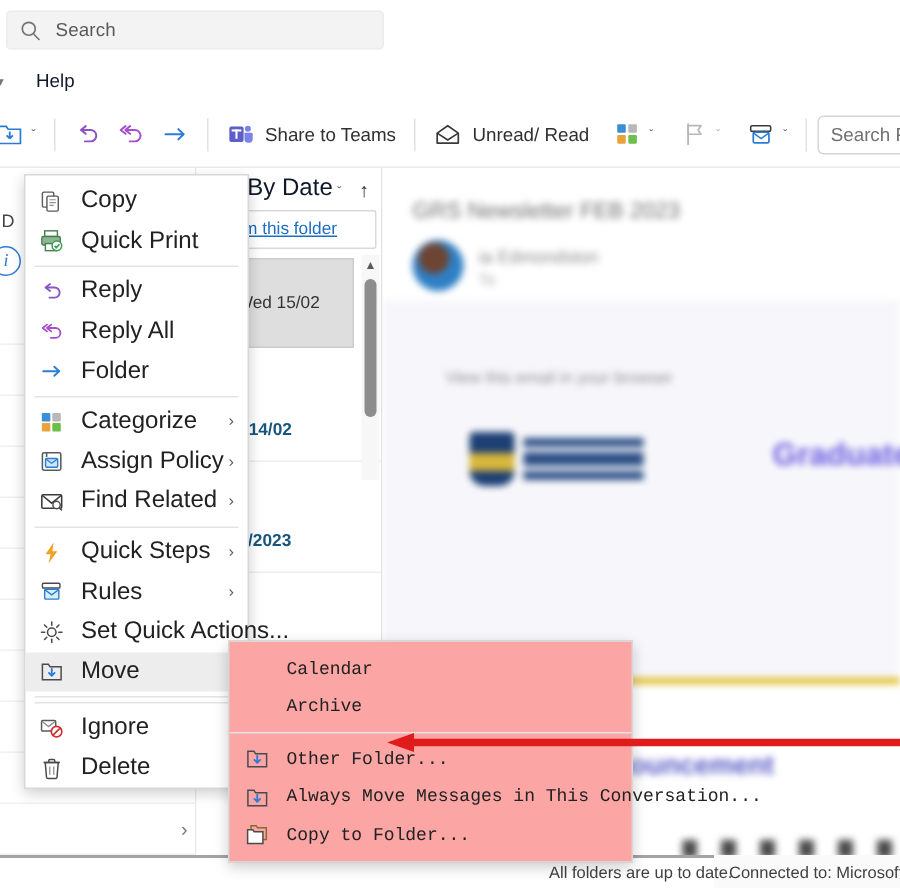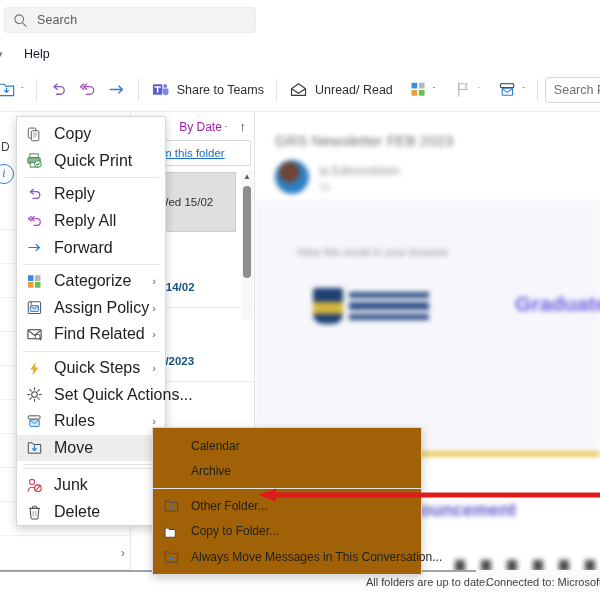--- a/index.html
+++ b/index.html
@@ -85,21 +85,21 @@
   }
 
   .pane-list {
     position: absolute; left: 131px; top: 112px; width: 124px; bottom: 22px;
     background: #ffffff; border-right: 1px solid #e2e2e2;
   }
   .list-head {
     height: 28px; display: flex; align-items: center; justify-content: flex-end;
     padding-right: 8px; gap: 12px;
   }
-  .list-head .sortlbl { font-size: 12px; color: #a21caf; }
+  .list-head .sortlbl { font-size: 16px; color: #0f172a; }
   .list-head .cv { font-size: 8px; color: #555; margin-left: 3px; }
   .list-head .arrow { font-size: 13px; color: #333; }
   .filter-pill {
     margin: 0 3px; height: 26px; border: 1px solid #d9d9d9; background: #fff;
     border-radius: 2px; display: flex; align-items: center; padding-left: 4px;
   }
   .filter-pill span {
     font-size: 11.5px; color: #1b6ec2; text-decoration: underline; white-space: nowrap;
   }
   .msg-card {
@@ -223,23 +223,23 @@
   }
   .ctx-item .sub {
     position: absolute; right: 9px; top: 50%; transform: translateY(-50%);
     font-size: 11px; color: #5a5a5a;
   }
   .ctx-sep { height: 1px; background: #e4e4e4; margin: 3px 6px; }
 
   
   .sub-menu {
     position: absolute; left: 152px; top: 427px; width: 270px;
-    background: #a16207; border: 1px solid #d8d8d8;
+    background: #fca5a5; border: 1px solid #d8d8d8;
     box-shadow: 0 3px 9px rgba(0,0,0,.20);
-    padding: 5px 0 4px 0; z-index: 50;
+    padding: 5px 0 4px 0; z-index: 50; font-family: Liberation Mono, monospace;
   }
   .sub-item {
     height: 25.5px; display: flex; align-items: center; padding-left: 10px;
   }
   .sub-item .mico { width: 17px; height: 17px; flex: 0 0 17px; }
   .sub-item .mlbl {
     font-size: 12px; color: #212121; margin-left: 11px; white-space: nowrap;
   }
   .sub-item.noicon .mlbl { margin-left: 28px; }
   .sub-sep { height: 1px; background: #e4e4e4; margin: 4px 0 4px 0; }
@@ -494,21 +494,21 @@
         <path d="M5.6 3.6L2.6 6l3 2.4" fill="none" stroke="#a64fcf" stroke-width="1.3" stroke-linecap="round" stroke-linejoin="round"></path>
       </svg>
       <span class="mlbl">Reply All</span>
     </div>
 
     <div class="ctx-item">
       <svg class="mico" viewBox="0 0 18 18">
         <line x1="3" y1="9" x2="14" y2="9" stroke="#2b7cd3" stroke-width="1.3" stroke-linecap="round"></line>
         <path d="M10.8 5.8L14.2 9l-3.4 3.2" fill="none" stroke="#2b7cd3" stroke-width="1.3" stroke-linecap="round" stroke-linejoin="round"></path>
       </svg>
-      <span class="mlbl">Forward</span>
+      <span class="mlbl">Folder</span>
     </div>
     <div class="ctx-sep"></div>
 
 
     <div class="ctx-item">
       <svg class="mico" viewBox="0 0 18 18">
         <rect x="2" y="2.4" width="6" height="6" rx=".7" fill="#3b8fd8"></rect>
         <rect x="9.4" y="2.4" width="6" height="6" rx=".7" fill="#b8b8b8"></rect>
         <rect x="2" y="9.6" width="6" height="6" rx=".7" fill="#e8a33d"></rect>
         <rect x="9.4" y="9.6" width="6" height="6" rx=".7" fill="#6cbf4b"></rect>
@@ -538,73 +538,72 @@
       <span class="mlbl">Find Related</span>
       <span class="sub">›</span>
     </div>
     <div class="ctx-sep"></div>
 
     <div class="ctx-item">
       <svg class="mico" viewBox="0 0 18 18">
         <path d="M10.4 1.8L4.6 10h3.6l-1.4 6.4L13 8h-3.6z" fill="#f0a222"></path>
       </svg>
       <span class="mlbl">Quick Steps</span>
+      <span class="sub">›</span>
+    </div>
+
+    <div class="ctx-item">
+      <svg class="mico" viewBox="0 0 18 18">
+        <rect x="2.4" y="3" width="12.4" height="3.4" rx=".8" fill="none" stroke="#4a4a4a" stroke-width="1"></rect>
+        <rect x="4" y="7.2" width="10" height="7" rx=".8" fill="#d9eef9" stroke="#2b7cd3" stroke-width="1"></rect>
+        <path d="M4.4 7.8L9 11.2l4.6-3.4" fill="none" stroke="#2b7cd3" stroke-width="1"></path>
+      </svg>
+      <span class="mlbl">Rules</span>
       <span class="sub">›</span>
     </div>
 
     <div class="ctx-item">
       <svg class="mico" viewBox="0 0 18 18">
         <circle cx="9" cy="9" r="3" fill="none" stroke="#4a4a4a" stroke-width="1.1"></circle>
         <g stroke="#4a4a4a" stroke-width="1.1" stroke-linecap="round">
           <line x1="9" y1="1.8" x2="9" y2="4"></line>
             <line x1="9" y1="14" x2="9" y2="16.2"></line>
           <line x1="1.8" y1="9" x2="4" y2="9"></line>
             <line x1="14" y1="9" x2="16.2" y2="9"></line>
           <line x1="3.9" y1="3.9" x2="5.5" y2="5.5"></line>
             <line x1="12.5" y1="12.5" x2="14.1" y2="14.1"></line>
           <line x1="14.1" y1="3.9" x2="12.5" y2="5.5"></line>
             <line x1="5.5" y1="12.5" x2="3.9" y2="14.1"></line>
         </g>
       </svg>
       <span class="mlbl">Set Quick Actions...</span>
     </div>
 
-    <div class="ctx-item">
-      <svg class="mico" viewBox="0 0 18 18">
-        <rect x="2.4" y="3" width="12.4" height="3.4" rx=".8" fill="none" stroke="#4a4a4a" stroke-width="1"></rect>
-        <rect x="4" y="7.2" width="10" height="7" rx=".8" fill="#d9eef9" stroke="#2b7cd3" stroke-width="1"></rect>
-        <path d="M4.4 7.8L9 11.2l4.6-3.4" fill="none" stroke="#2b7cd3" stroke-width="1"></path>
-      </svg>
-      <span class="mlbl">Rules</span>
-      <span class="sub">›</span>
-    </div>
-
     <div class="ctx-item sel">
       <svg class="mico" viewBox="0 0 18 18">
         <path d="M2.4 4h4.2l1.2 1.8h7.8V15H2.4z" fill="none" stroke="#4a4a4a" stroke-width="1.05"></path>
         <path d="M9 7.2v5m0 0l-2-2M9 12.2l2-2" fill="none" stroke="#2b7cd3" stroke-width="1.3" stroke-linecap="round" stroke-linejoin="round"></path>
       </svg>
       <span class="mlbl">Move</span>
       <span class="sub">›</span>
     </div>
     <div class="ctx-sep"></div>
 
     <div class="ctx-sep"></div>
 
-
-    <div class="ctx-item">
-      <svg class="mico" viewBox="0 0 18 18">
-        <circle cx="6.4" cy="5.2" r="2.7" fill="none" stroke="#c04a7a" stroke-width="1.15"></circle>
-        <path d="M2.2 15.4c0-2.8 1.9-4.6 4.2-4.6 1 0 2 .35 2.7.95" fill="none" stroke="#c04a7a" stroke-width="1.15" stroke-linecap="round"></path>
-        <circle cx="12.6" cy="11.8" r="3.5" fill="#fff" stroke="#d03030" stroke-width="1.15"></circle>
-        <line x1="10.4" y1="14" x2="14.8" y2="9.6" stroke="#d03030" stroke-width="1.15"></line>
-      </svg>
-      <span class="mlbl">Junk</span>
-      <span class="sub">›</span>
-    </div>
+    <div class="ctx-item">
+      <svg class="mico" viewBox="0 0 18 18">
+        <rect x="1.8" y="3.6" width="10" height="7.4" rx=".8" fill="none" stroke="#5a5a5a" stroke-width="1.05"></rect>
+        <path d="M2.2 4.2l4.6 3.6 4.6-3.6" fill="none" stroke="#8e8e8e" stroke-width="1"></path>
+        <circle cx="12.4" cy="11.4" r="3.7" fill="#fff" stroke="#d03030" stroke-width="1.2"></circle>
+        <line x1="10.1" y1="13.7" x2="14.7" y2="9.1" stroke="#d03030" stroke-width="1.2"></line>
+      </svg>
+      <span class="mlbl">Ignore</span>
+    </div>
+
 
     <div class="ctx-item">
       <svg class="mico" viewBox="0 0 18 18">
         <path d="M4.4 4.6h9.2l-.9 10.4a1 1 0 0 1-1 .9H6.3a1 1 0 0 1-1-.9z" fill="none" stroke="#4a4a4a" stroke-width="1.05"></path>
         <line x1="3.2" y1="4.6" x2="14.8" y2="4.6" stroke="#4a4a4a" stroke-width="1.1"></line>
         <path d="M6.9 4.6V3.2a.8.8 0 0 1 .8-.8h2.6a.8.8 0 0 1 .8.8v1.4" fill="none" stroke="#4a4a4a" stroke-width="1.05"></path>
         <line x1="7.6" y1="7.4" x2="7.6" y2="13.2" stroke="#8e8e8e" stroke-width=".9"></line>
         <line x1="10.4" y1="7.4" x2="10.4" y2="13.2" stroke="#8e8e8e" stroke-width=".9"></line>
       </svg>
       <span class="mlbl">Delete</span>
@@ -624,32 +623,32 @@
     <div class="sub-item">
       <svg class="mico" viewBox="0 0 18 18">
         <path d="M2.4 4h4.2l1.2 1.8h7.8V15H2.4z" fill="none" stroke="#4a4a4a" stroke-width="1.05"></path>
         <path d="M9 7.2v5m0 0l-2-2M9 12.2l2-2" fill="none" stroke="#2b7cd3" stroke-width="1.3" stroke-linecap="round" stroke-linejoin="round"></path>
       </svg>
       <span class="mlbl">Other Folder...</span>
     </div>
 
     <div class="sub-item">
       <svg class="mico" viewBox="0 0 18 18">
+        <path d="M2.4 4h4.2l1.2 1.8h7.8V15H2.4z" fill="none" stroke="#4a4a4a" stroke-width="1.05"></path>
+        <path d="M9 7.2v5m0 0l-2-2M9 12.2l2-2" fill="none" stroke="#2b7cd3" stroke-width="1.3" stroke-linecap="round" stroke-linejoin="round"></path>
+      </svg>
+      <span class="mlbl">Always Move Messages in This Conversation...</span>
+    </div>
+
+    <div class="sub-item">
+      <svg class="mico" viewBox="0 0 18 18">
         <path d="M4.6 2.6h3.6l1 1.5h6.2v8.2H4.6z" fill="none" stroke="#8a6a2a" stroke-width="1.05"></path>
         <path d="M2.2 5.4h3.6l1 1.5h6.2v8.2H2.2z" fill="#fff" stroke="#4a4a4a" stroke-width="1.05"></path>
       </svg>
       <span class="mlbl">Copy to Folder...</span>
-    </div>
-
-    <div class="sub-item">
-      <svg class="mico" viewBox="0 0 18 18">
-        <path d="M2.4 4h4.2l1.2 1.8h7.8V15H2.4z" fill="none" stroke="#4a4a4a" stroke-width="1.05"></path>
-        <path d="M9 7.2v5m0 0l-2-2M9 12.2l2-2" fill="none" stroke="#2b7cd3" stroke-width="1.3" stroke-linecap="round" stroke-linejoin="round"></path>
-      </svg>
-      <span class="mlbl">Always Move Messages in This Conversation...</span>
     </div>
   </div>
 
   <svg class="annot" viewBox="0 0 342 20">
     <line x1="16" y1="10" x2="342" y2="10" stroke="#e01b1b" stroke-width="5"></line>
     <path d="M0 10L18 3.6v12.8z" fill="#e01b1b"></path>
   </svg>
 
 </div>
 

